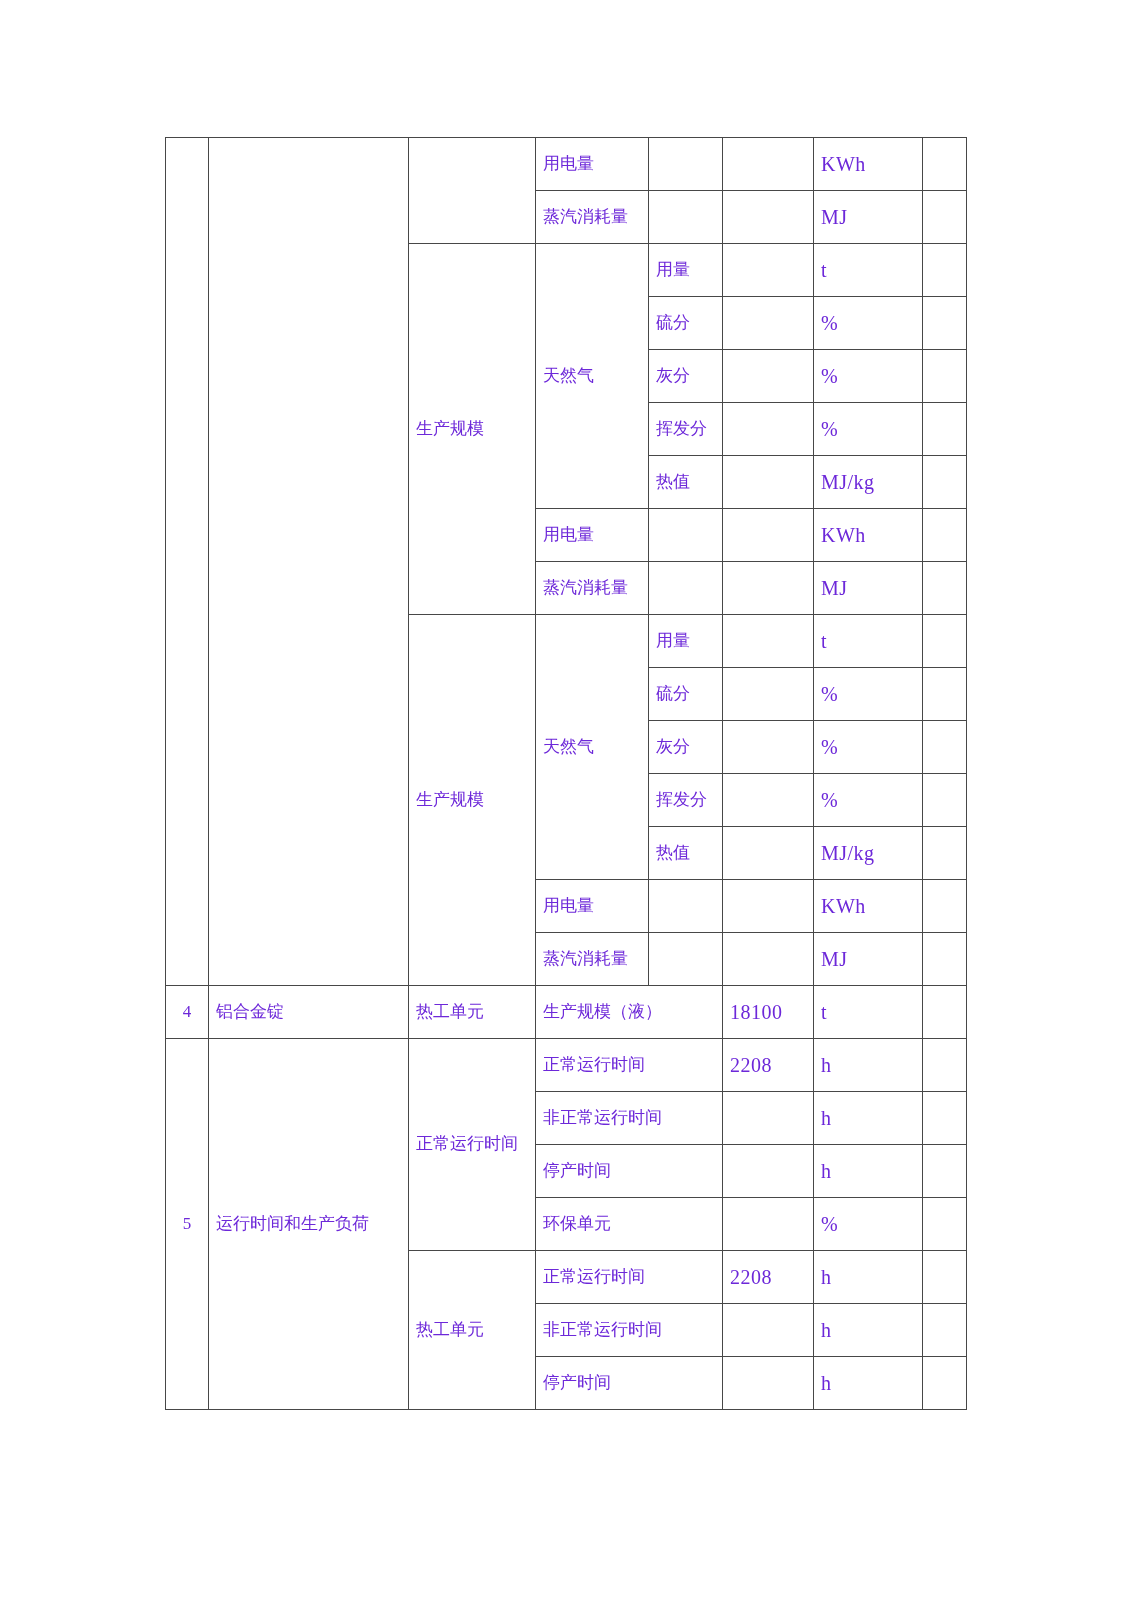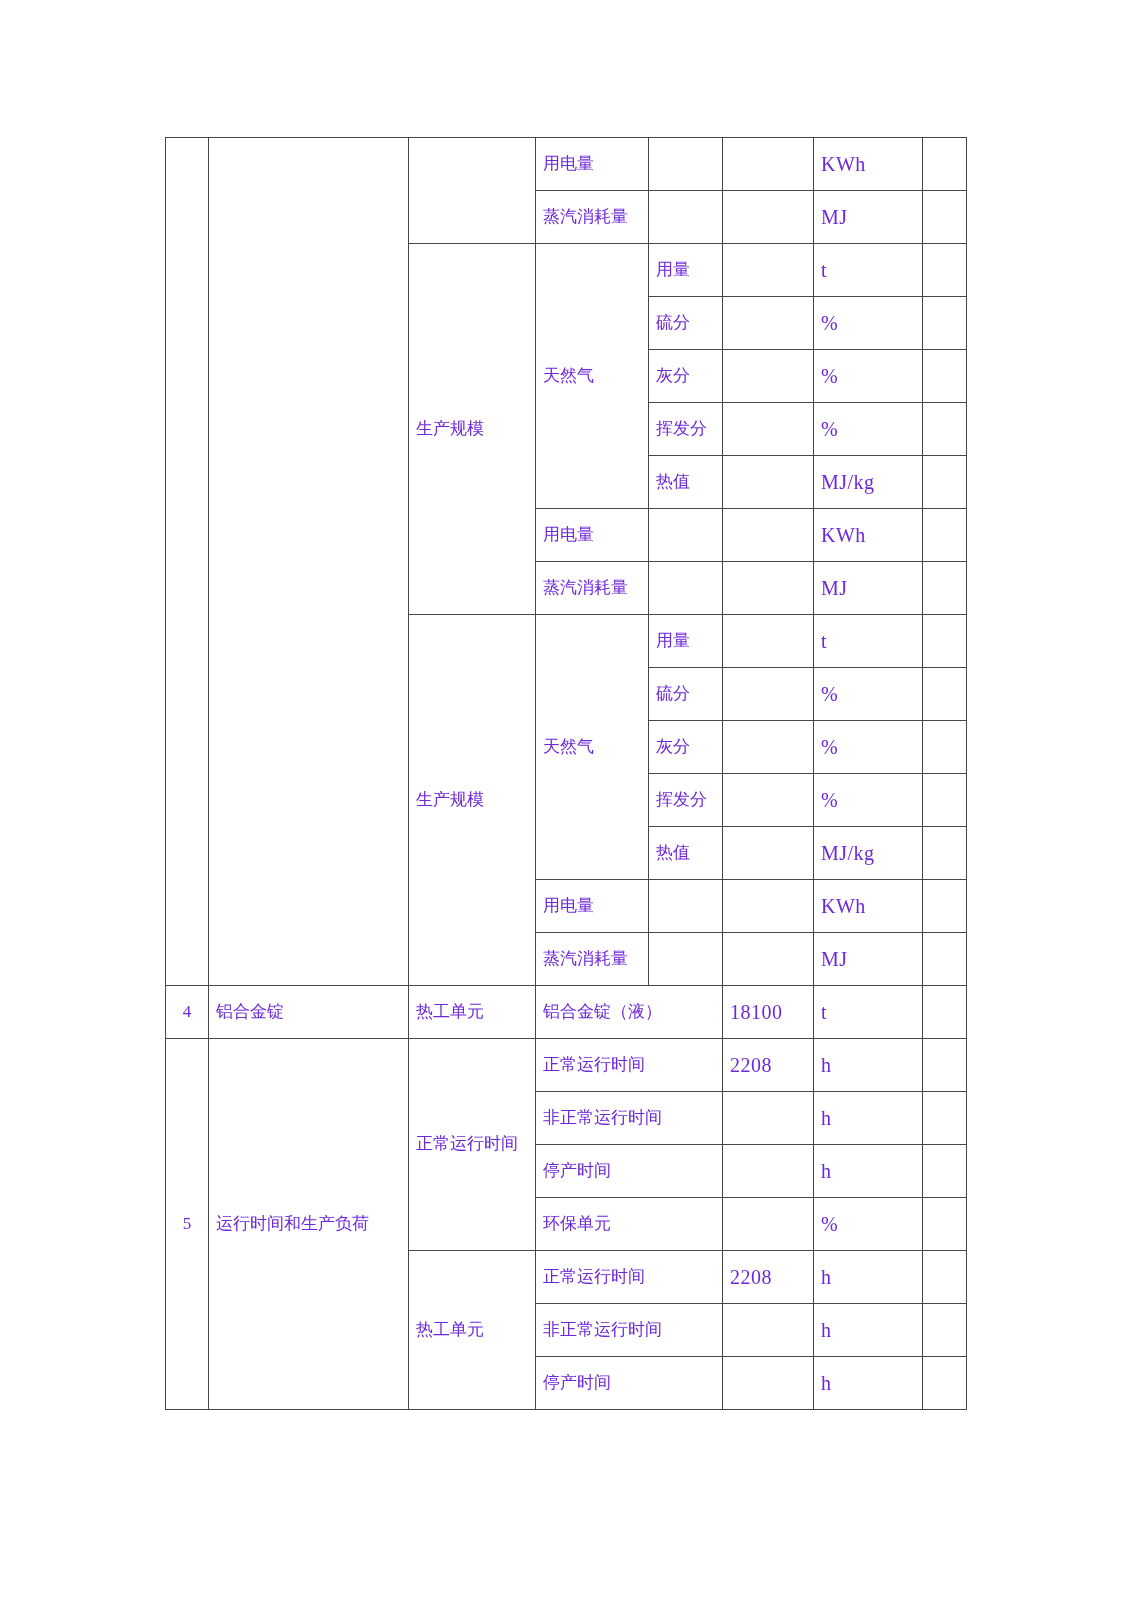--- a/index.html
+++ b/index.html
@@ -168,21 +168,21 @@
       <td></td>
       <td class="c-val"></td>
       <td class="c-measure">MJ</td>
       <td></td>
     </tr>
 
     <tr>
       <td class="c-num">4</td>
       <td>铝合金锭</td>
       <td>热工单元</td>
-      <td colspan="2">铝合金锭（液）</td>
+      <td colspan="2">生产规模（液）</td>
       <td class="c-val">18100</td>
       <td class="c-measure">t</td>
       <td></td>
     </tr>
 
     <tr>
       <td class="c-num" rowspan="7">5</td>
       <td rowspan="7">运行时间和生产负荷</td>
       <td rowspan="4">正常运行时间</td>
       <td colspan="2">正常运行时间</td>

